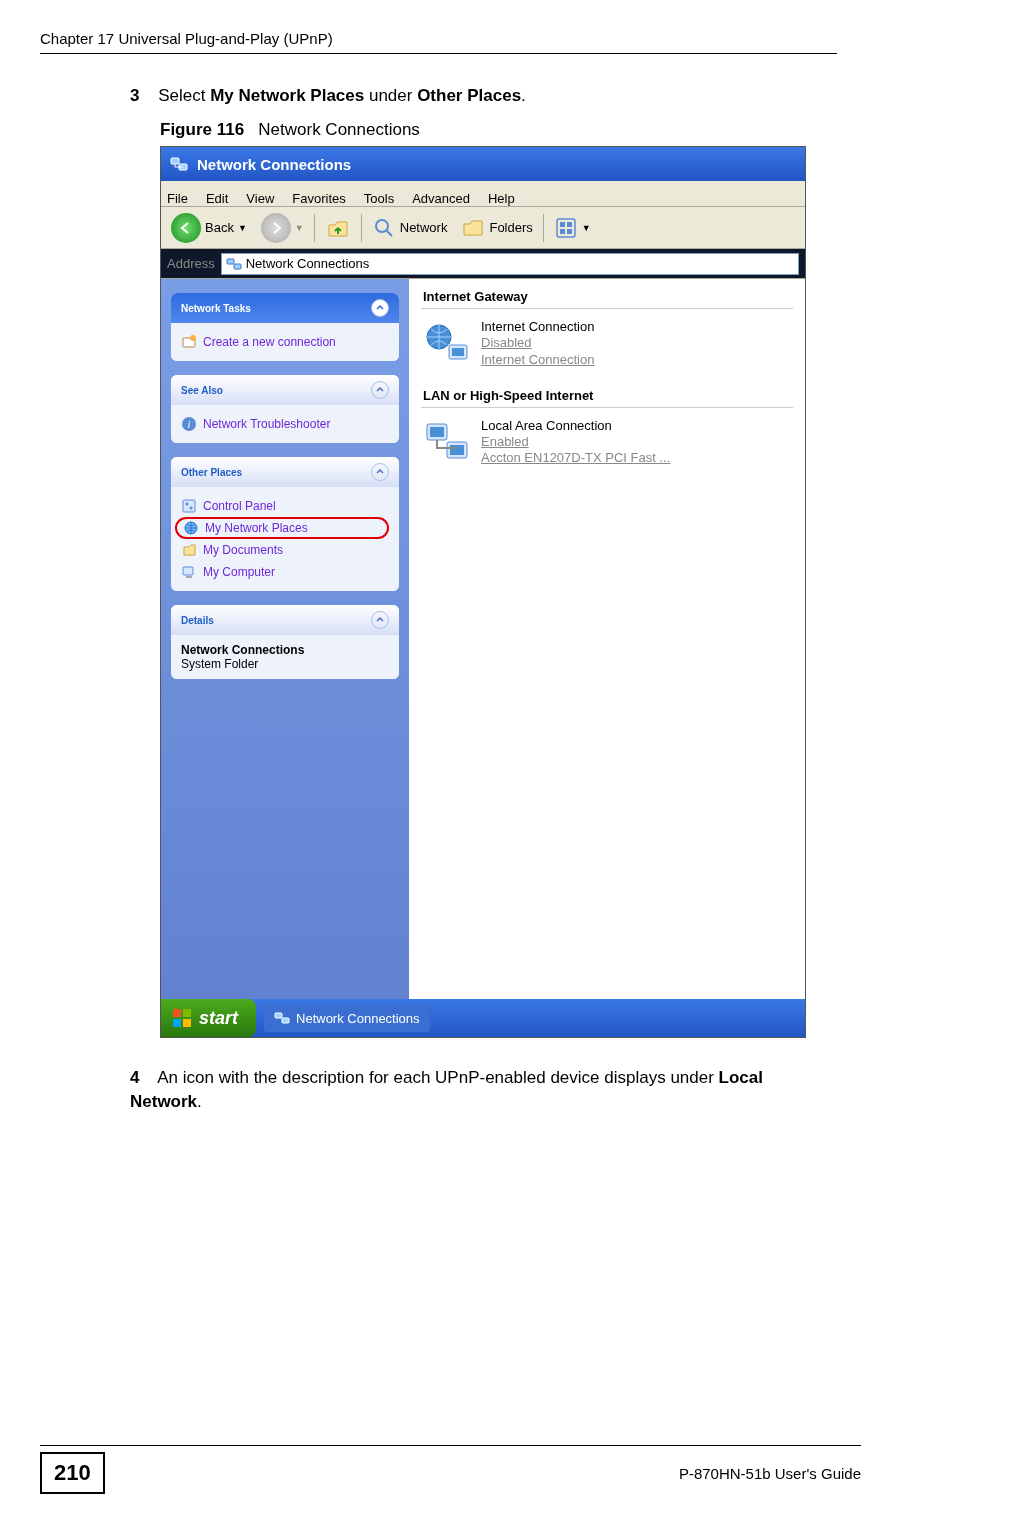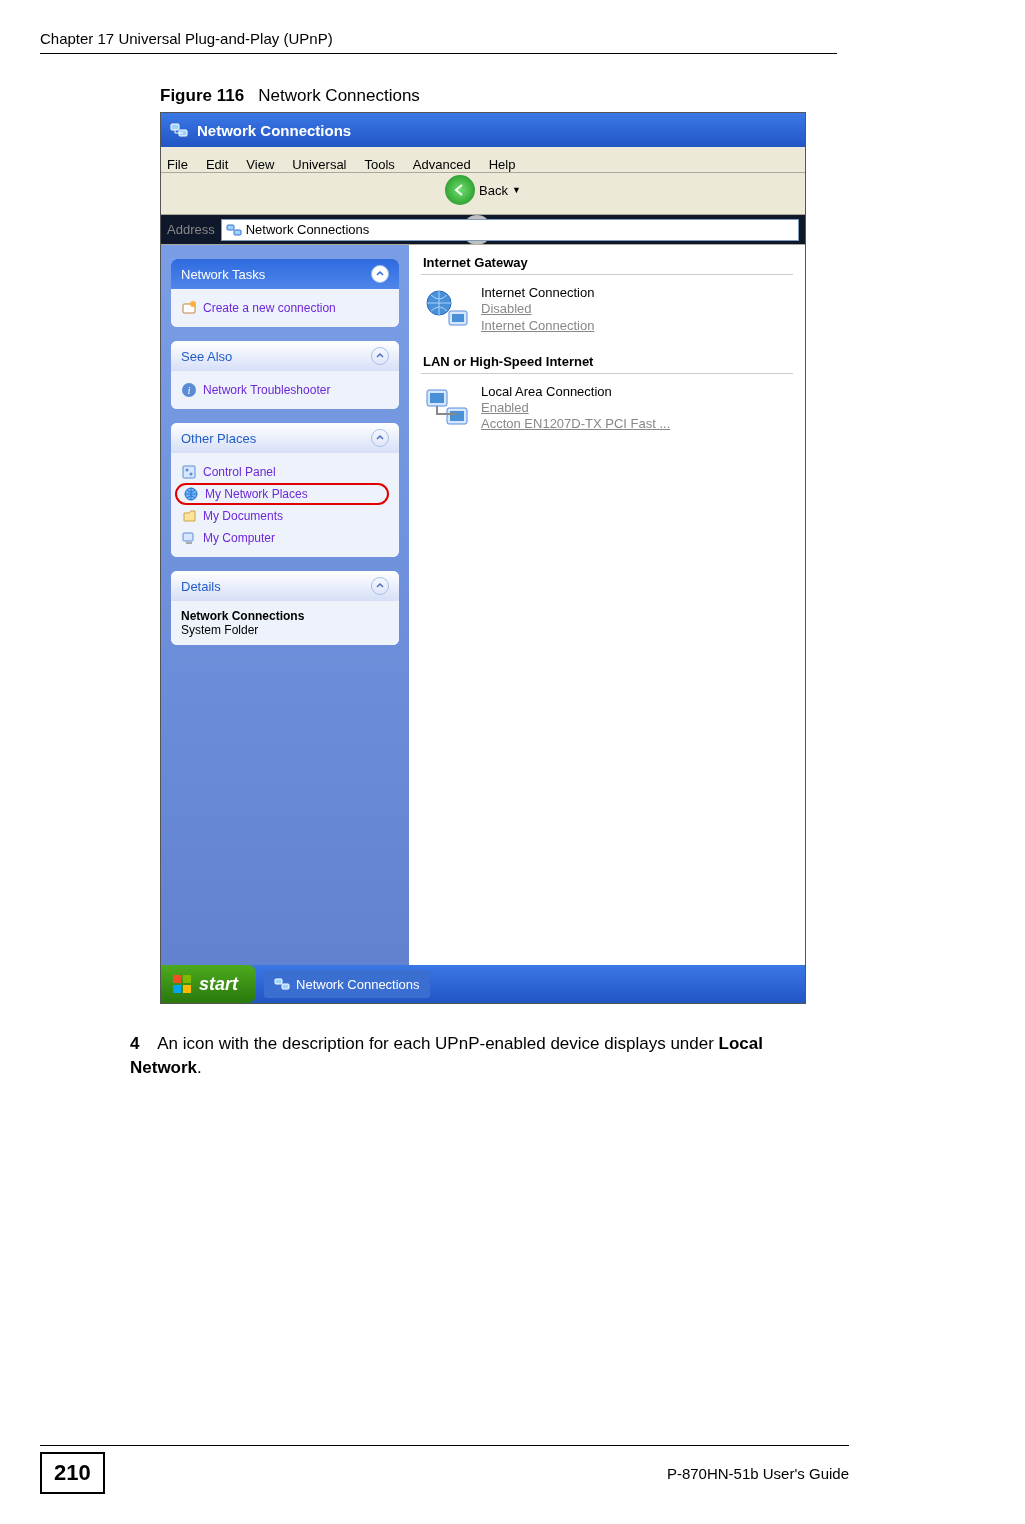--- a/index.html
+++ b/index.html
@@ -61,21 +61,20 @@
   }
   .toolbar {
     background: #ece9d8;
     border-bottom: 1px solid #aca899;
     height: 42px;
     display: flex;
     align-items: center;
     padding: 0 6px;
     font-size: 13px;
     gap: 6px;
-    flex-direction: column;
   }
   .tb-btn { display:flex; align-items:center; gap:4px; padding:2px 4px; }
   .tb-round { width:30px;height:30px;border-radius:50%;display:flex;align-items:center;justify-content:center; }
   .addressbar {
     background:#0f172a;
     border-bottom:1px solid #aca899;
     height:30px;
     display:flex;align-items:center;
     font-size:13px;
     padding:0 6px;
@@ -95,22 +94,22 @@
   }
   .panel {
     background:#fff;
     border-radius:6px;
     overflow:hidden;
     font-size:12px;
   }
   .panel-head {
     background: linear-gradient(#fff, #d6dff7);
     color:#215dc6;
-    font-weight:normal;
-    font-size:13px;
+    font-weight:bold;
+    font-size:10px;
     padding: 6px 10px;
     display:flex;align-items:center;justify-content:space-between;
   }
   .panel-head .chev { width:18px;height:18px;border:1px solid #a6c0e8;border-radius:50%;display:flex;align-items:center;justify-content:center;color:#4a6fbf;font-size:10px;}
   .panel-body { padding:8px 10px; background:#eef3fb; color:#6d28d9; }
   .panel-body.details { color:#000; }
   .panel-item { display:flex;align-items:center;gap:6px;padding:3px 0; }
   .panel-item .mini-icon { width:16px;height:16px;display:flex;align-items:center;justify-content:center; }
   .ringed { border:2px solid #e00000; border-radius:14px; padding:1px 6px; margin-left:-6px; }
 
@@ -139,41 +138,45 @@
     background:#3a6ed0;
     color:#fff;font-size:13px;
     height:28px;display:flex;align-items:center;gap:6px;
     padding:0 10px;border-radius:3px;
   }
 
   .step4 { font-size: 17px; margin: 28px 40px 0 90px; line-height:1.4; }
   .step4 .step-num { font-weight:bold; margin-right:14px; }
 
   .footer {
-    position:absolute; bottom:30px; left:40px; right:40px;
+    position:absolute; bottom:30px; left:40px; right:28px;
     border-top:1px solid #000;
     padding-top:6px;
     display:flex; align-items:center; justify-content:space-between;
   }
   .page-num-box {
     border:2px solid #000;
     padding:6px 12px;
     font-weight:bold;
     font-size:22px;
   }
   .guide-name { font-size:15px; }
 
   svg { display:block; }
 </style>
 </head>
 <body>
 
 <div class="page">
   <div class="chapter-header">Chapter 17 Universal Plug-and-Play (UPnP)</div>
 
+  <div class="step">
+    <span class="step-num">3</span>
+    <span>Select </span><b>My Network Places</b><span> under </span><b>Other Places</b><span>.</span>
+  </div>
 
   <div class="figure-caption">
     <span class="fig-label">Figure 116</span>&nbsp;&nbsp;&nbsp;<span>Network Connections</span>
   </div>
 
   <div class="screenshot">
     <div class="titlebar">
       <span class="icon-bg">
         <svg width="18" height="18" viewBox="0 0 18 18">
             <rect x="1" y="3" width="8" height="6" rx="1" fill="#9cd2ff" stroke="#fff"></rect>
@@ -182,21 +185,21 @@
             <line x1="5" y1="12" x2="13" y2="12" stroke="#fff"></line>
           </svg>
       </span>
       <span>Network Connections</span>
     </div>
 
     <div class="menubar">
       <span>File</span>
       <span>Edit</span>
       <span>View</span>
-      <span>Universal</span>
+      <span>Favorites</span>
       <span>Tools</span>
       <span>Advanced</span>
       <span>Help</span>
     </div>
 
     <div class="toolbar">
       <div class="tb-btn">
         <div class="tb-round" style="background:radial-gradient(#6fe06f,#1a8a1a);">
           <svg width="16" height="16" viewBox="0 0 16 16">
               <path d="M10 3 L4 8 L10 13" fill="none" stroke="#fff" stroke-width="2"></path>

